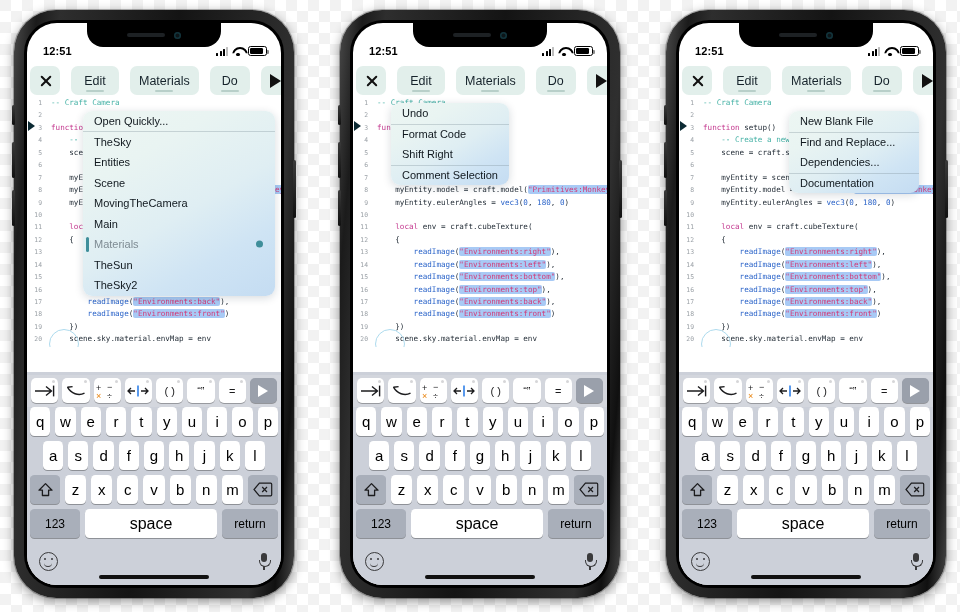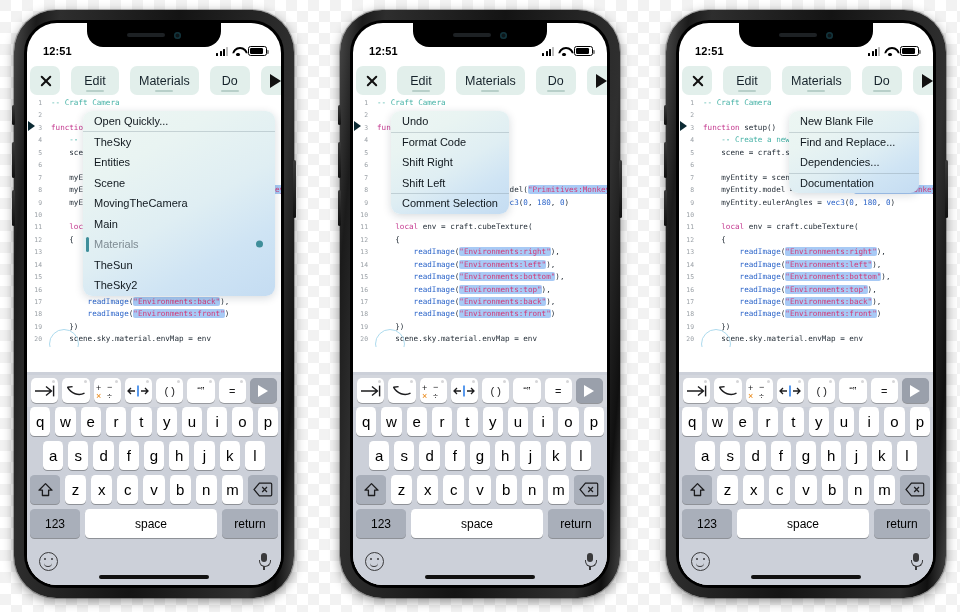--- a/index.html
+++ b/index.html
@@ -198,21 +198,21 @@
   .krow.r2 { padding-left: 16px; padding-right: 16px; }
   .key {
     flex: 1 1 0; height: 29px; background:#fff; border-radius:4.5px;
     box-shadow: 0 1px 0 rgba(0,0,0,.3);
     display:flex; align-items:center; justify-content:center;
     font-size: 15px; color:#000; font-weight: 400;
   }
   .key.mod { background:#a9afba; flex: 0 0 30px; }
   .key.num { background:#a9afba; flex: 0 0 50px; font-size:12px; }
   .key.ret { background:#a9afba; flex: 0 0 56px; font-size:12px; }
-  .key.space { flex: 1 1 auto; font-size:12px; }
+  .key.space { flex: 1 1 auto; font-size:16px; }
   .bottombar {
     height: 42px; display:flex; align-items:center; justify-content:space-between;
     padding: 0 12px 6px 12px;
   }
   .homeindicator {
     position:absolute; bottom: 6px; left:50%; transform: translateX(-50%);
     width: 110px; height: 4px; border-radius:3px; background:#111;
   }
   .emojiicon { width: 19px; height:19px; border-radius:50%; border:1.6px solid #3a3a3c; position:relative;}
   .emojiicon::before{content:"";position:absolute;left:3.5px;top:5px;width:2.2px;height:2.2px;border-radius:50%;background:#3a3a3c;box-shadow:7px 0 0 #3a3a3c;}
@@ -502,26 +502,25 @@
               <div class="coderow"><span class="gutter">16</span><span class="codetext">        <span class="tok-fn">readImage</span>(<span class="tok-str sel">"Environments:top"</span>),</span></div>
               <div class="coderow"><span class="gutter">17</span><span class="codetext">        <span class="tok-fn">readImage</span>(<span class="tok-str sel">"Environments:back"</span>),</span></div>
               <div class="coderow"><span class="gutter">18</span><span class="codetext">        <span class="tok-fn">readImage</span>(<span class="tok-str sel">"Environments:front"</span>)</span></div>
               <div class="coderow"><span class="gutter">19</span><span class="codetext">    })</span></div>
               <div class="coderow"><span class="gutter">20</span><span class="codetext">    scene.sky.material.envMap = env</span></div>
               <div class="coderow"><span class="gutter">21</span><span class="codetext"></span></div>
             </div>
           <span class="loupe"></span>
         </div>
 
-        <div class="menu" style="left:38px; top:88px; width:118px;">
+        <div class="menu" style="left:38px; top:80px; width:118px;">
           <div>
               <div class="mi">Undo</div>
               <div class="mi sep">Format Code</div>
               <div class="mi">Shift Right</div>
-              <div class="mi">Shift Left</div>
               <div class="mi sep">Comment Selection</div>
             </div>
         </div>
 
         <div class="keyboard">
           <div class="shortcutbar">
               <div class="sc">
                 <svg width="22" height="14" viewBox="0 0 22 14">
                   <path d="M1 7h16M12 2.5 17.5 7 12 11.5" fill="none" stroke="#1c1c1e" stroke-width="1.4"></path>
                   <path d="M19.6 1.6v10.8" stroke="#1c1c1e" stroke-width="1.4"></path>

